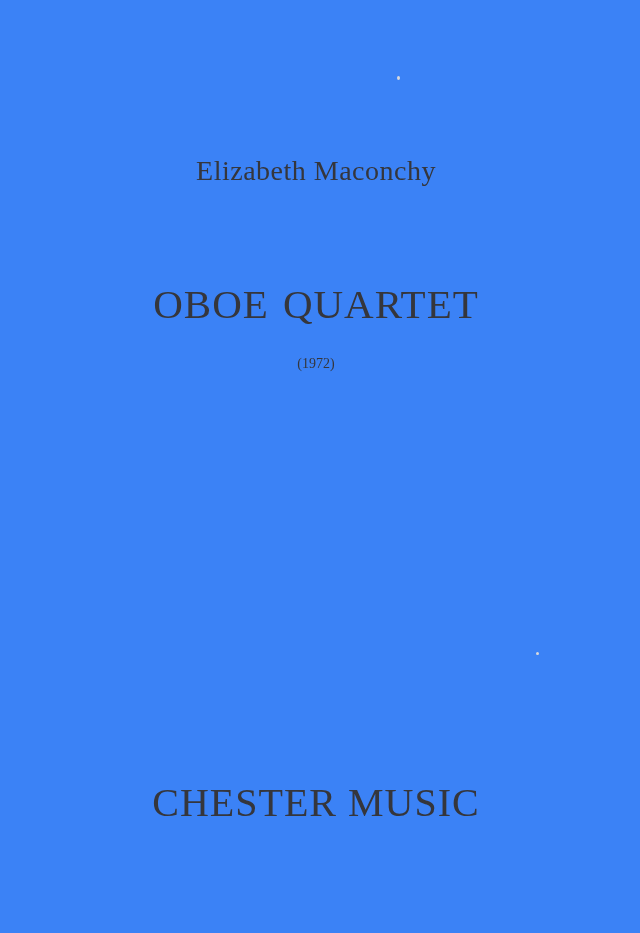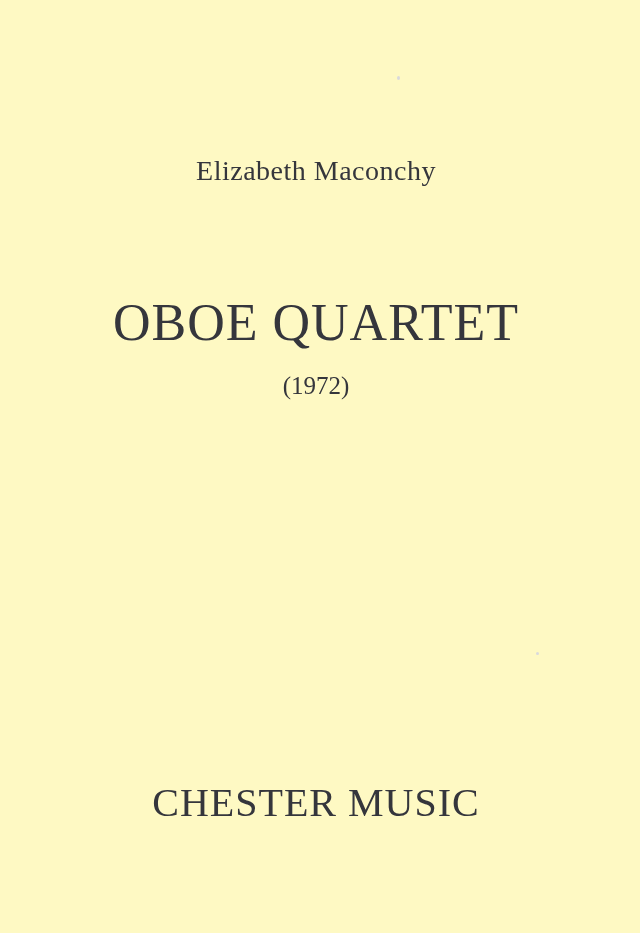--- a/index.html
+++ b/index.html
@@ -4,54 +4,54 @@
 <style>
   html, body {
     margin: 0;
     padding: 0;
     background: #ffffff;
   }
   .page {
     position: relative;
     width: 640px;
     height: 933px;
-    background: #fef9c3;
+    background: #3b82f6;
     font-family: "Liberation Serif", "DejaVu Serif", serif;
     color: #35363c;
     overflow: hidden;
   }
   
   .line {
     position: absolute;
     left: 0;
     width: 632px; 
     text-align: center;
     white-space: nowrap;
   }
   .composer {
     top: 155px;
     font-size: 28px;
     letter-spacing: 0.5px;
   }
   .title {
-    top: 293px;
-    font-size: 52px;
+    top: 280px;
+    font-size: 41px;
     letter-spacing: 1px;
   }
   .title .word-gap {
     display: inline-block;
     width: 14px; 
   }
   .subtitle {
     top: 348px;
     font-size: 21px;
   }
   .year {
-    top: 372px;
-    font-size: 25px;
+    top: 356px;
+    font-size: 14px;
   }
   .publisher {
     top: 779px;
     font-size: 40px;
     letter-spacing: 1px;
   }
   
   .speck {
     position: absolute;
     border-radius: 50%;

